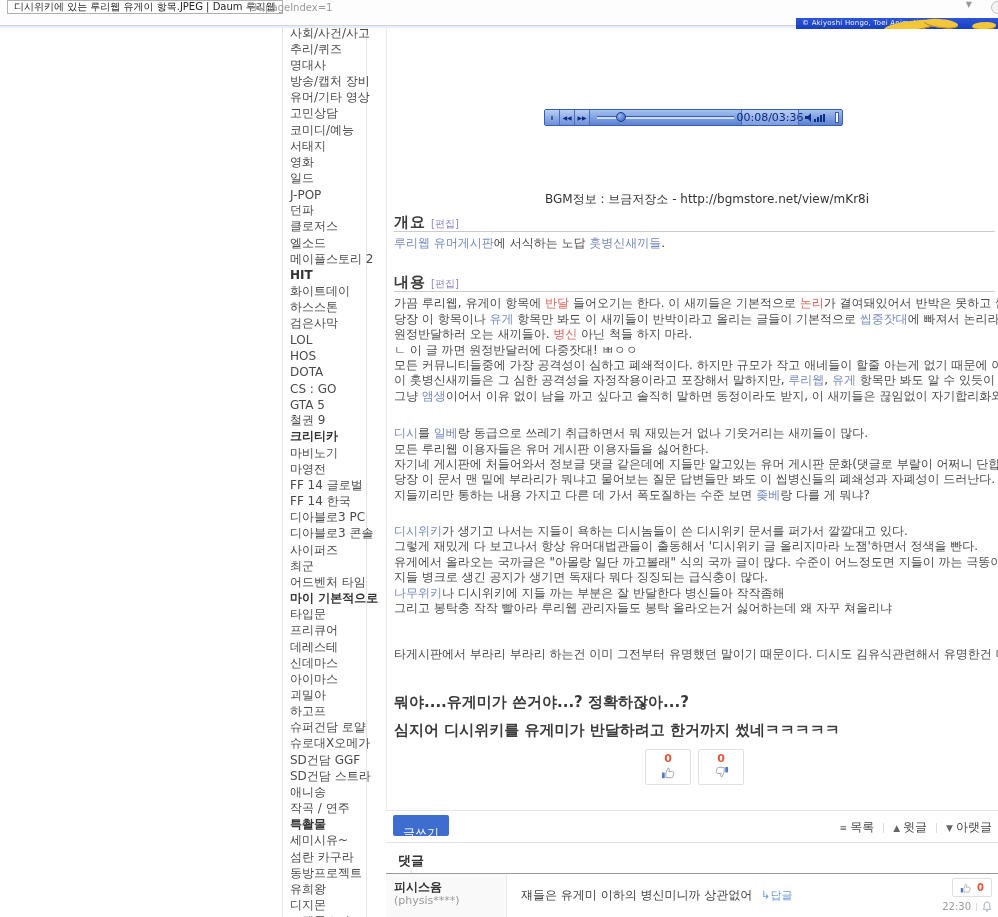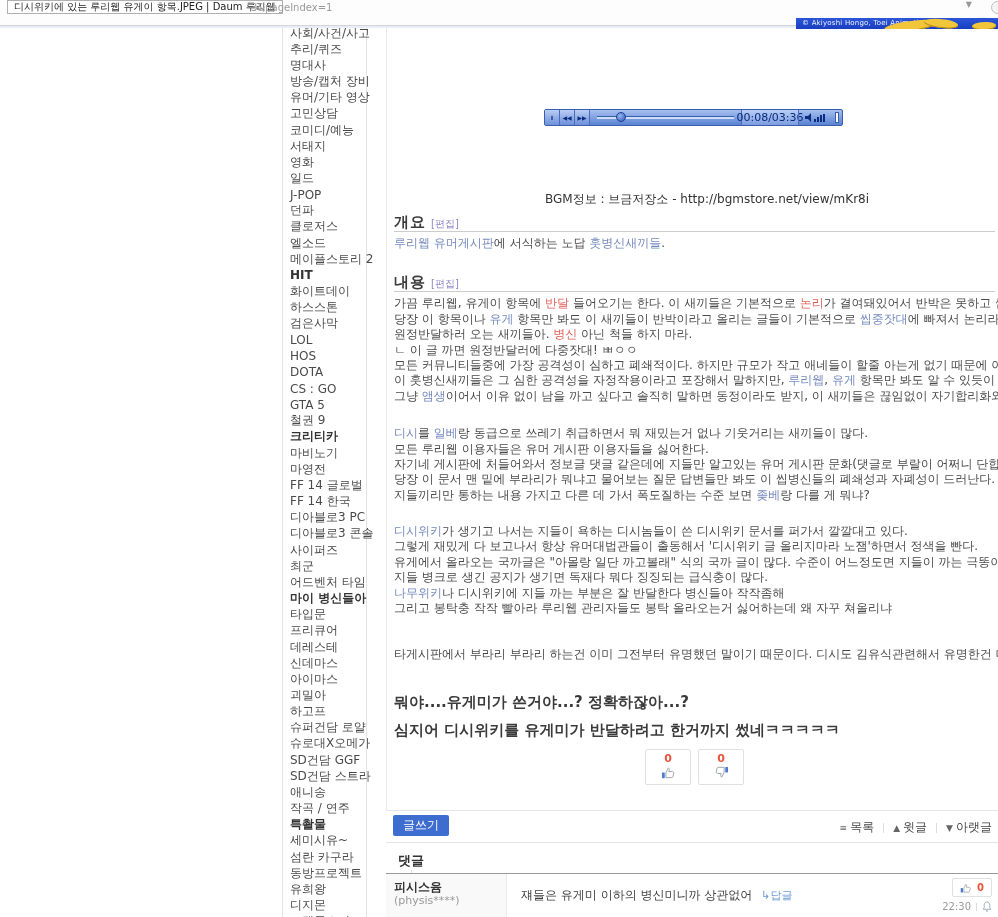--- a/index.html
+++ b/index.html
@@ -59,21 +59,21 @@
   .commentary{margin-top:30px;font-weight:bold;}
   .commentary .cline{font-size:15px;color:#3a3a3a;line-height:18px;margin-bottom:10px;white-space:nowrap;}
   
   .votes{margin-top:2px;display:flex;justify-content:center;gap:7px;}
   .vote-box{width:44px;height:34px;border:1px solid #e0e0e0;border-radius:2px;background:#fff;cursor:pointer;
             display:flex;flex-direction:column;align-items:center;justify-content:center;gap:1px;}
   .vote-num{font-size:11px;font-weight:bold;color:#e8543c;line-height:11px;}
   .flip{transform:rotate(180deg);}
   
   .actionbar{position:absolute;left:386px;top:811px;width:612px;height:31px;border-bottom:1px solid #e2e2e2;}
-  .write-btn{position:absolute;left:7px;top:4px;height:21px;padding:0 10px;background:#3e6dd0;color:#fff;
+  .write-btn{position:absolute;left:7px;top:4px;height:21px;padding:8px 10px;background:#3e6dd0;color:#fff;
              font-size:12px;line-height:21px;border-radius:2px;border:none;cursor:pointer;}
   .nav-links{position:absolute;right:6px;top:8px;display:flex;align-items:center;font-size:12px;color:#444;}
   .nav-links .ic{font-size:9px;color:#666;margin-right:3px;}
   .nav-links .lnk{cursor:pointer;display:flex;align-items:center;}
   .nav-links .sep{width:1px;height:10px;background:#ddd;margin:0 9px;}
   
   .cmt-head{position:absolute;left:393px;top:852px;display:flex;align-items:center;font-size:13px;color:#333;flex-direction:column;}
   .cmt-head .t{font-weight:bold;}
   .cmt-head .sep{width:1px;height:11px;background:#ddd;margin:0 8px;}
   .cmt-head .cnt{font-size:12px;color:#666;}
@@ -136,21 +136,21 @@
     <li class="bold">크리티카</li>
     <li>마비노기</li>
     <li>마영전</li>
     <li>FF 14 글로벌</li>
     <li>FF 14 한국</li>
     <li>디아블로3 PC</li>
     <li>디아블로3 콘솔</li>
     <li>사이퍼즈</li>
     <li>최군</li>
     <li>어드벤처 타임</li>
-    <li class="bold">마이 병신들아</li>
+    <li class="bold">마이 기본적으로</li>
     <li>타입문</li>
     <li>프리큐어</li>
     <li>데레스테</li>
     <li>신데마스</li>
     <li>아이마스</li>
     <li>괴밀아</li>
     <li>하고프</li>
     <li>슈퍼건담 로얄</li>
     <li>슈로대X오메가</li>
     <li>SD건담 GGF</li>

